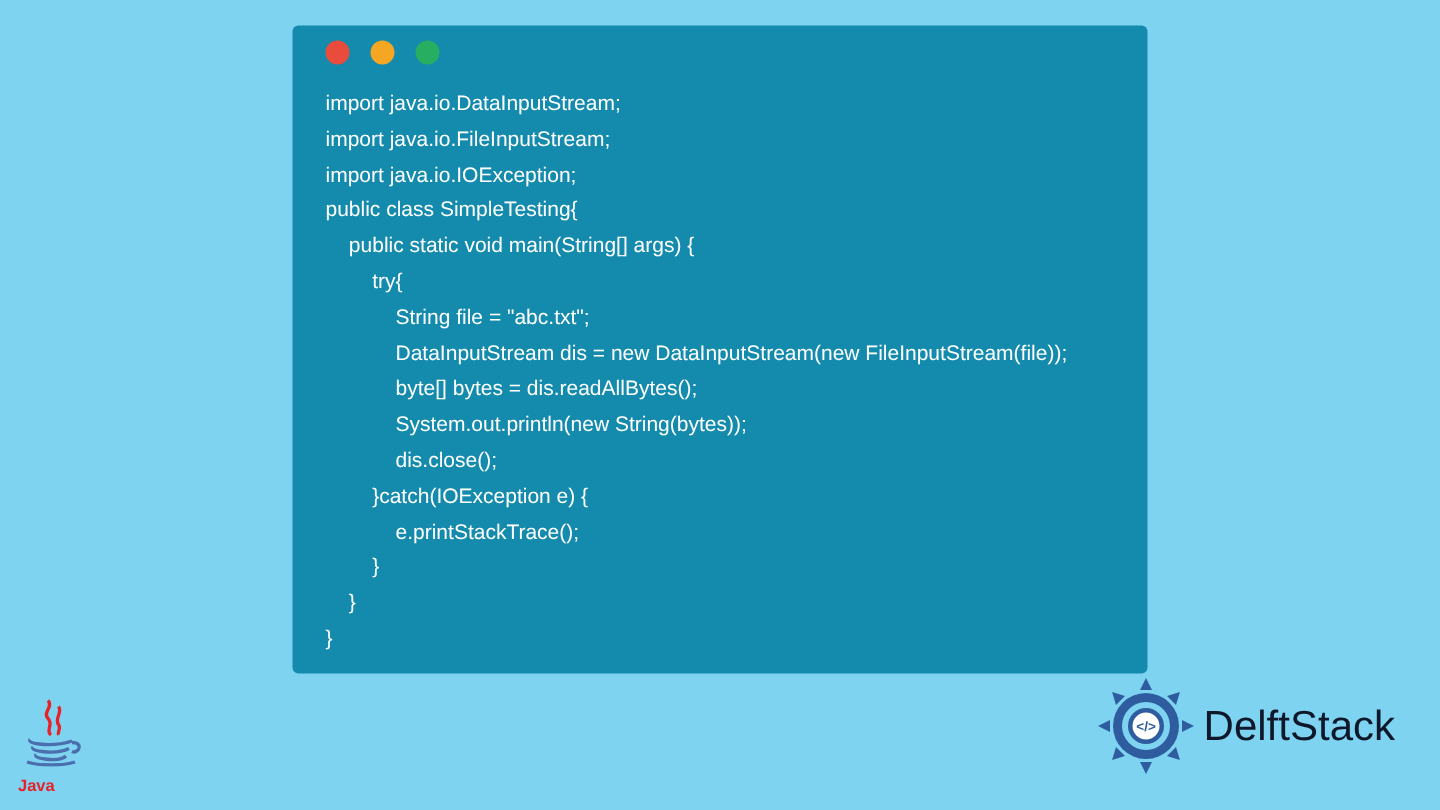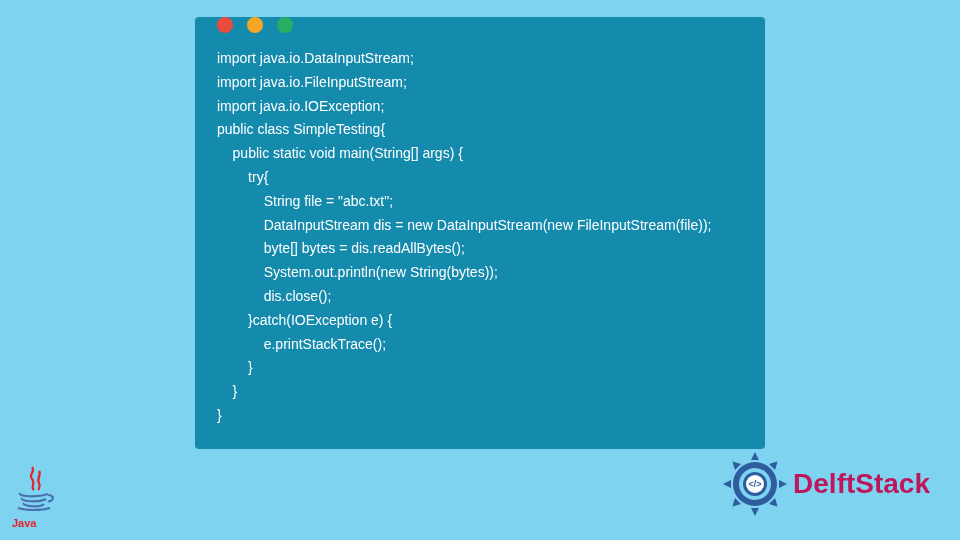--- a/index.html
+++ b/index.html
@@ -11,21 +11,21 @@
   font-family: -apple-system, BlinkMacSystemFont, "Segoe UI", Arial, sans-serif;
 }
 .code-window {
   position: absolute;
   left: 195px;
   top: 17px;
   width: 570px;
   height: 432px;
   background: #148BAD;
   border-radius: 4px;
-  padding: 0 22px;
+  padding: 10px 22px;
 }
 .window-controls {
   display: flex;
   gap: 14px;
   margin-bottom: 14px;
 }
 .dot {
   width: 16px;
   height: 16px;
   border-radius: 50%;
@@ -70,22 +70,22 @@
   position: absolute;
   right: 30px;
   bottom: 22px;
   display: flex;
   align-items: center;
 }
 .gear-icon { width: 68px; height: 68px; }
 .delft-text {
   font-family: "Segoe UI", Arial, sans-serif;
   font-size: 28px;
-  color: #be185d;
-  font-weight: 700;
+  color: #0f172a;
+  font-weight: 400;
   margin-left: 4px;
 }
 </style>
 </head>
 <body>
 
 <div class="code-window">
   <div class="window-controls">
     <div class="dot dot-red"></div>
     <div class="dot dot-yellow"></div>

